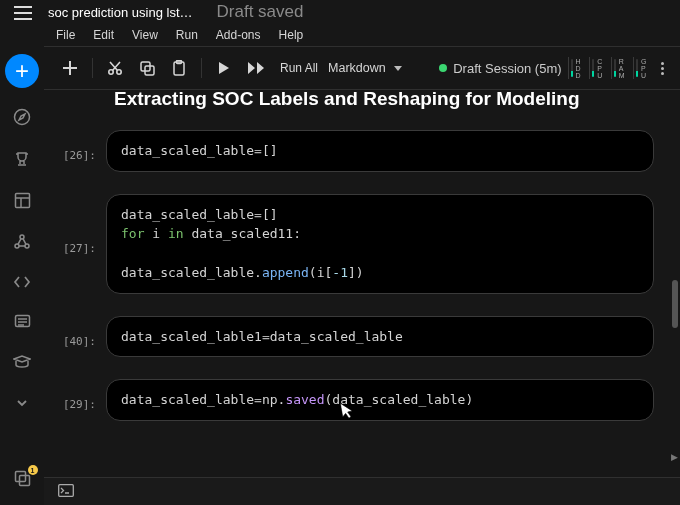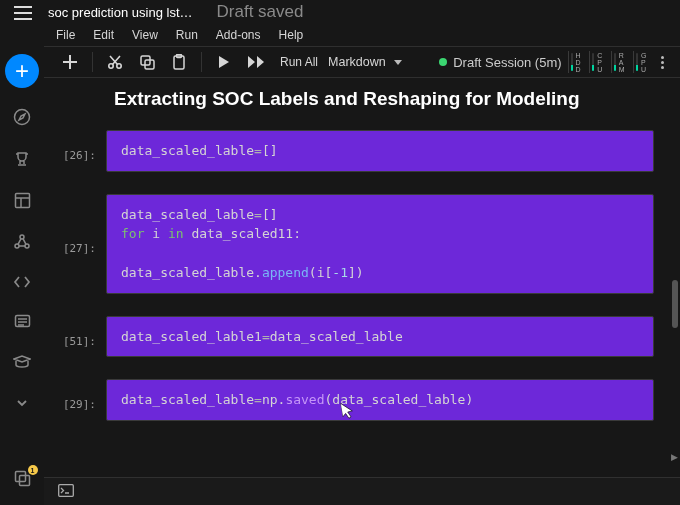--- a/index.html
+++ b/index.html
@@ -4,21 +4,21 @@
 <style>
   * { margin:0; padding:0; box-sizing:border-box; }
   body { font-family: -apple-system, Arial, sans-serif; background:#171717; color:#e0e0e0; width:680px; height:505px; overflow:hidden; position:relative; }
   .topbar { display:flex; align-items:center; height:24px; padding:0 8px 0 48px; }
   .doc-title { color:#fff; font-size:13px; font-weight:400; margin-right:24px; }
   .draft-saved { color:#8a8a8a; font-size:17px; }
   .hamburger { position:absolute; top:6px; left:14px; cursor:pointer; }
   .hamburger svg { display:block; }
   .menubar { display:flex; gap:18px; height:22px; padding-left:56px; align-items:center; font-size:12px; color:#d6d6d6; }
   .menubar span { cursor:pointer; }
-  .toolbar { display:flex; align-items:center; height:32px; padding-left:56px; border-top:1px solid #2f2f2f; border-bottom:1px solid #2f2f2f; gap:4px;}
+  .toolbar { display:flex; align-items:center; height:44px; padding-left:56px; border-top:1px solid #2f2f2f; border-bottom:1px solid #2f2f2f; gap:4px;}
   .tbtn { width:28px; height:28px; display:flex; align-items:center; justify-content:center; border-radius:4px; cursor:pointer; color:#d6d6d6;}
   .tsep { width:1px; height:20px; background:#333; margin:0 4px; }
   .runall { font-size:12px; color:#d6d6d6; padding:0 6px; cursor:pointer;}
   .cell-type { display:flex; align-items:center; gap:8px; font-size:12.5px; color:#d6d6d6; cursor:pointer;}
   .toolbar-right { margin-left:auto; display:flex; align-items:center; gap:6px; padding-right:10px;}
   .session { display:flex; align-items:center; gap:6px; font-size:13px; color:#ccc; cursor:pointer;}
   .dot-green { width:8px; height:8px; border-radius:50%; background:#3bd671;}
   .resbox { display:flex; flex-direction:column; align-items:center; justify-content:center; font-size:7px; line-height:7px; color:#aaa; padding:0 2px; border-left:1px solid #3a3a3a; height:22px; letter-spacing:0.5px; cursor:pointer;}
   .resbox .bar { width:2px; height:18px; background:linear-gradient(to top,#00d4a0 33%, #333 33%); margin-right:3px; border-radius:1px;}
   .resbox.flex { flex-direction:row;}
@@ -28,21 +28,21 @@
   .sidebar { position:absolute; left:0; top:46px; bottom:0; width:44px; background:#171717; display:flex; flex-direction:column; align-items:center; gap:20px; padding-top:8px;}
   .addbtn { width:34px; height:34px; border-radius:50%; background:#0088ff; display:flex; align-items:center; justify-content:center; cursor:pointer; font-size:24px; color:#fff; font-weight:300;}
   .sbicon { color:#8a8a8a; cursor:pointer; }
   .sidebar-bottom { margin-top:auto; margin-bottom:14px; position:relative;}
   .badge { position:absolute; top:-5px; right:-7px; width:10px; height:10px; border-radius:50%; background:#f6c94a; font-size:7px; display:flex; align-items:center; justify-content:center; color:#171717; font-weight:bold;}
 
   .notebook { position:absolute; left:44px; right:0; top:82px; bottom:28px; overflow-y:auto; padding:0 8px 0 6px;}
   .md-head { font-size:19px; font-weight:700; color:#fff; margin:6px 0 20px 64px; }
   .cell-row { display:flex; align-items:center; margin-bottom:22px;}
   .prompt { width:56px; text-align:right; font-size:11px; color:#9a9a9a; padding-top:10px; padding-right:10px; font-family:"Consolas",monospace;}
-  .cell { flex:1; background:#6d28d9; border:1px solid #3a3a3a; border-radius:2px; padding:10px 14px; font-family:"Consolas","Menlo",monospace; font-size:13px; line-height:1.5; color:#d4d4d4; margin-right:18px;}
+  .cell { flex:1; background:#000000; border:1px solid #3a3a3a; border-radius:14px; padding:10px 14px; font-family:"Consolas","Menlo",monospace; font-size:13px; line-height:1.5; color:#d4d4d4; margin-right:18px;}
   .cell .kw { color:#7cc36e;}
   .cell .fn { color:#7ab5f5;}
   .cell .op { color:#b0b0b0;}
   .cell .num { color:#a8d8e8;}
   .cell .npfn { color:#c596f8;}
 
   .bottombar { position:absolute; left:44px; right:0; bottom:0; height:28px; background:#1a1a1a; border-top:1px solid #303030; display:flex; align-items:center; padding-left:14px;}
   .bottombar .termicon { color:#aaa; cursor:pointer;}
 
   .cursor-ptr { position:absolute; left:342px; top:402px; color:#fff; font-size:13px; pointer-events:none; transform:rotate(-10deg);}
@@ -207,21 +207,21 @@
       <div class="cell-row">
         <div class="prompt">[27]:</div>
         <div class="cell">
           <div><span>data_scaled_lable</span><span class="op">=</span><span>[]</span></div>
           <div><span class="kw">for </span><span>i </span><span class="kw">in </span><span>data_scaled11:</span></div>
           <div>&nbsp;</div>
           <div><span>    data_scaled_lable.</span><span class="fn">append</span><span>(i[</span><span class="num">-1</span><span>])</span></div>
         </div>
       </div>
       <div class="cell-row">
-        <div class="prompt">[51]:</div>
+        <div class="prompt">[40]:</div>
         <div class="cell">
           <div><span>data_scaled_lable1</span><span class="op">=</span><span>data_scaled_lable</span></div>
         </div>
       </div>
       <div class="cell-row">
         <div class="prompt">[29]:</div>
         <div class="cell">
           <div><span>data_scaled_lable</span><span class="op">=</span><span>np.</span><span class="npfn">saved</span><span>(data_scaled_lable)</span></div>
         </div>
       </div>

